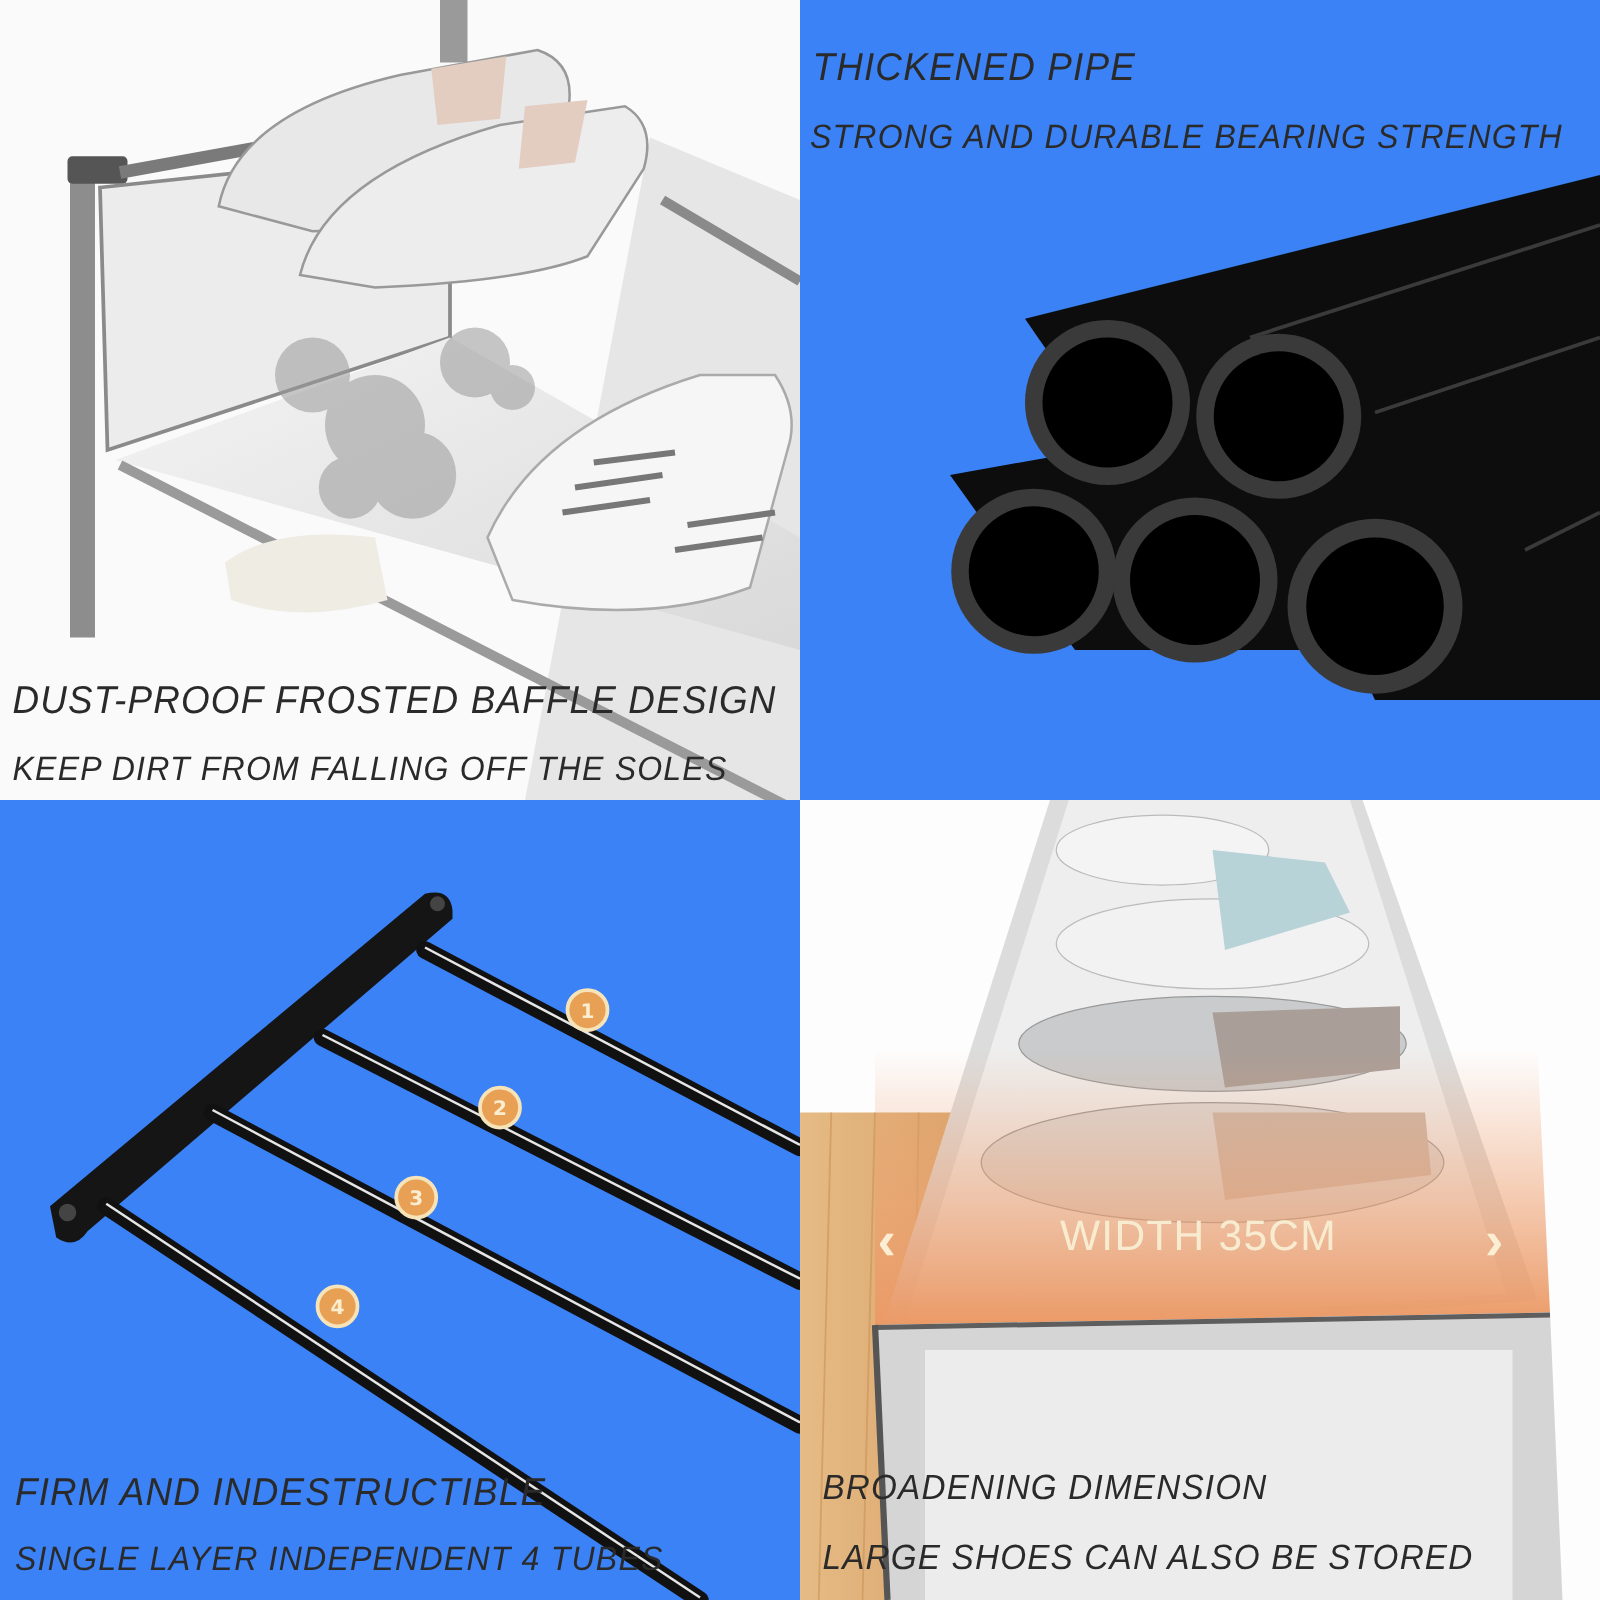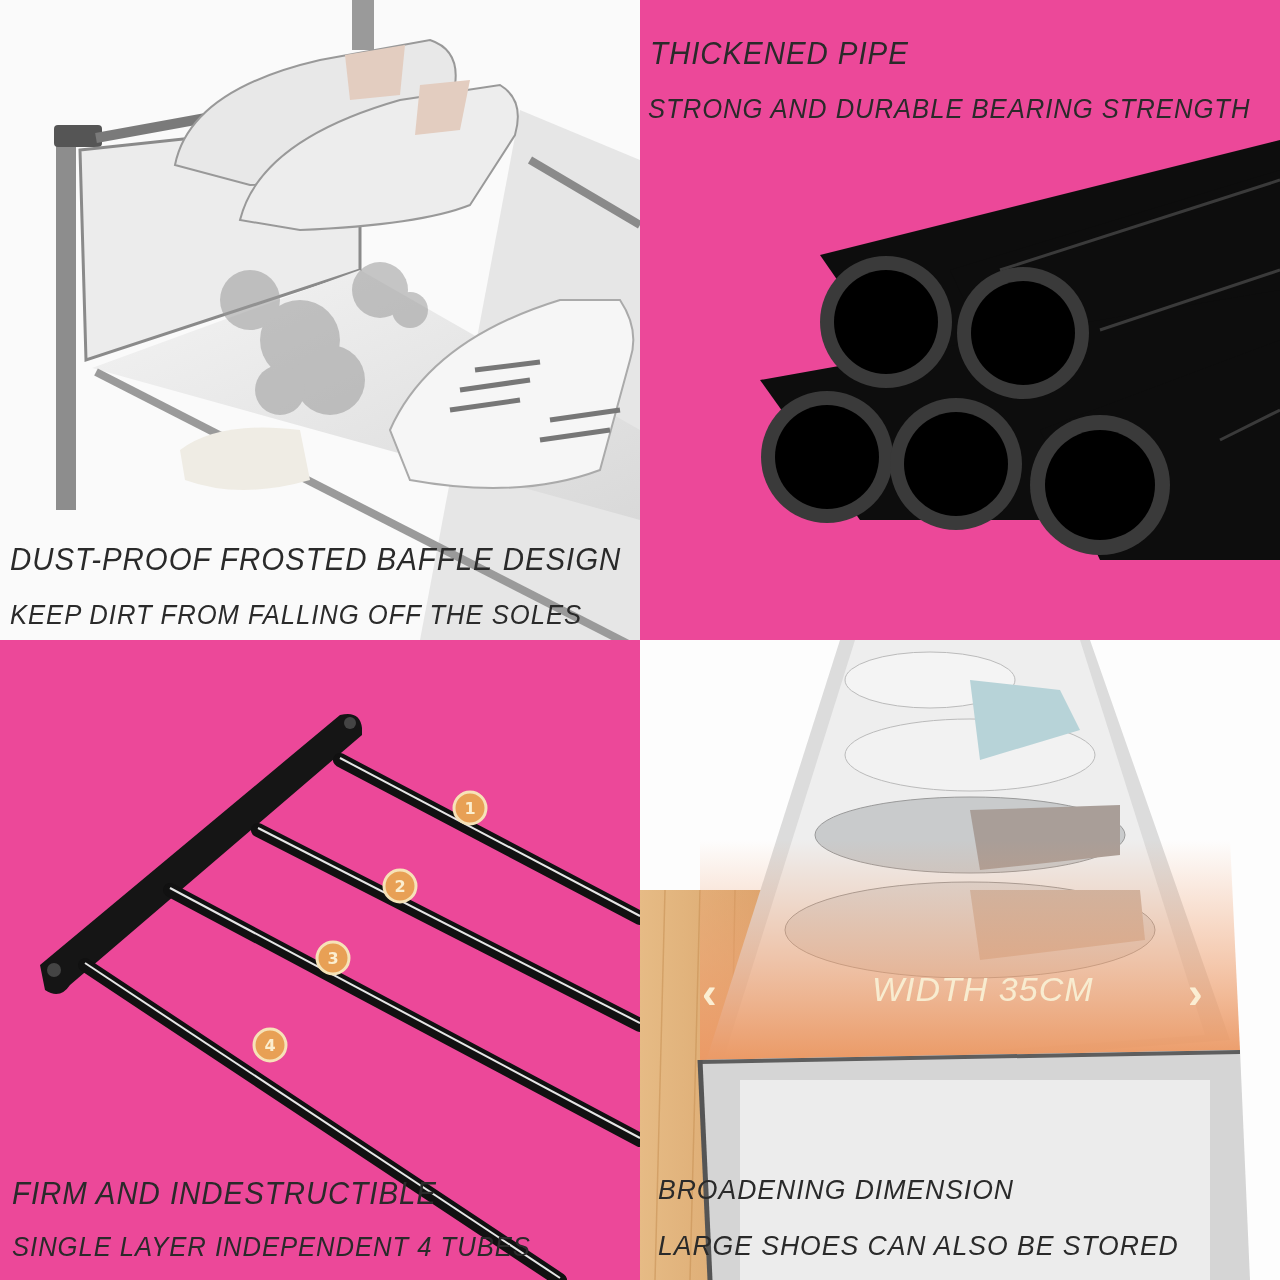--- a/index.html
+++ b/index.html
@@ -1,30 +1,30 @@
 <!DOCTYPE html>
 <html><head>
 <meta charset="utf-8">
 <style>
   html, body { margin: 0; padding: 0; background: #ffffff; }
   body { width: 1280px; height: 1280px; position: relative; overflow: hidden;
          font-family: "Liberation Sans", "DejaVu Sans", sans-serif; }
-  .quad { position: absolute; width: 640px; height: 640px; overflow: hidden; background: #ec4899; text-align: center; }
+  .quad { position: absolute; width: 640px; height: 640px; overflow: hidden; background: #3b82f6; text-align: center; }
   .q-tl { left: 0; top: 0; padding-left: 24px; }
   .q-tr { left: 640px; top: 0; }
   .q-bl { left: 0; top: 640px; }
   .q-br { left: 640px; top: 640px; }
   .caption { position: absolute; font-style: italic; color: #2a2a2a; letter-spacing: 1px;
              white-space: nowrap; font-weight: normal; transform: scaleX(0.95); transform-origin: left center; }
   .cap-title { font-size: 31px; }
   .cap-sub { font-size: 27px; }
   svg { position: absolute; left: 0; top: 0; }
   .badge-num { font-family: "DejaVu Sans", sans-serif; font-weight: bold; }
   .width-label { position: absolute; left: 208px; top: 330px; font-size: 34px; color: #f8ecd0;
-                 letter-spacing: 1px; font-style: italic; white-space: nowrap; margin-left: 24px; }
+                 letter-spacing: 1px; white-space: nowrap; }
 </style>
 </head>
 <body>
 
 <div class="quad q-tl">
   <svg width="640" height="640" viewBox="0 0 640 640">
     <defs>
       <linearGradient id="floorTL" x1="0" y1="0" x2="1" y2="1">
         <stop offset="0" stop-color="#f4f4f4"></stop>
           <stop offset="1" stop-color="#d9d9d9"></stop>

